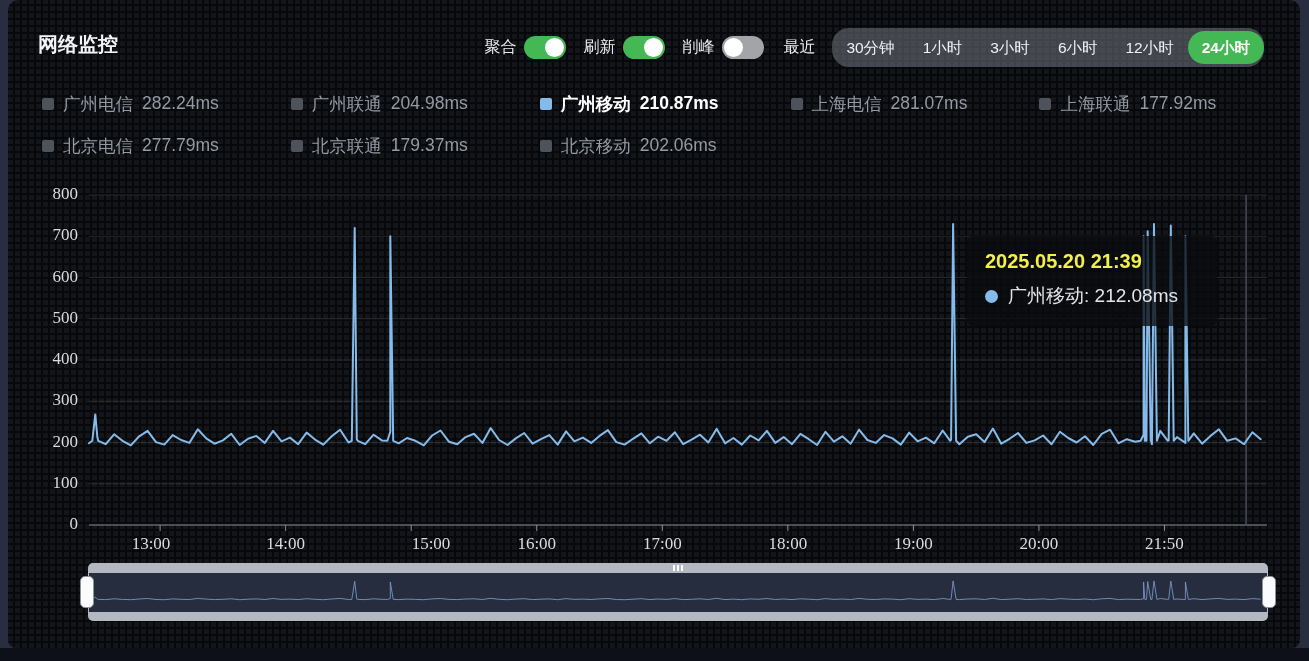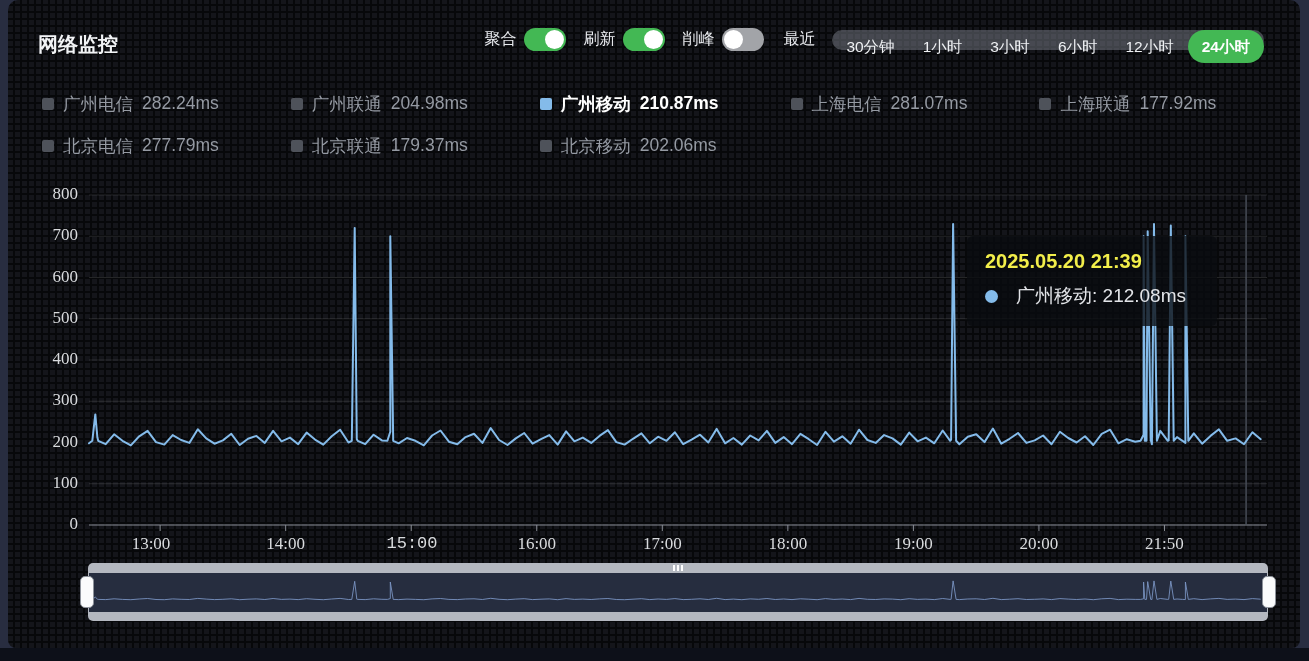--- a/index.html
+++ b/index.html
@@ -18,22 +18,22 @@
   .controls{position:absolute;top:28px;right:36px;display:flex;align-items:center;gap:17px;
     font-size:16px;color:#e8eaee;}
   .toggle{display:flex;align-items:center;gap:8px;}
   .switch{width:42px;height:23px;border-radius:12px;position:relative;}
   .switch.on{background:var(--accent_green,#43b854);}
   .switch.off{background:#a2a4a8;}
   .knob{position:absolute;top:2px;width:19px;height:19px;border-radius:50%;background:#fff;}
   .switch.on .knob{right:2px;}
   .switch.off .knob{left:2px;}
   .range-label{margin-left:2px;}
-  .seg{display:flex;align-items:flex-start;background:rgba(128,132,142,.48);
-    border-radius:17px;height:20px;}
+  .seg{display:flex;align-items:center;background:rgba(128,132,142,.48);
+    border-radius:17px;height:39px;}
   .seg-btn{padding:0 14px;height:33px;line-height:33px;font-size:15.5px;color:#eff1f4;
     border-radius:17px;white-space:nowrap;}
   .seg-btn.active{background:var(--accent_green,#43b854);color:#fff;font-weight:bold;}
 
   .legend{position:absolute;left:34px;top:90px;width:1240px;}
   .legend-row{display:flex;gap:72px;align-items:center;height:27px;margin-bottom:15px;
     font-size:17.5px;}
   .legend-item{display:flex;align-items:center;cursor:pointer;white-space:nowrap;}
   .lg-marker{width:12px;height:12px;border-radius:2px;background:#4e525a;flex:none;}
   .lg-name{color:#959aa3;margin-left:9px;}
@@ -45,21 +45,21 @@
   .ylab{position:absolute;left:10px;width:60px;text-align:right;font-size:17px;color:#d9dbde;
     font-family:"Liberation Serif",serif;}
   .xlab{position:absolute;top:534px;width:70px;text-align:center;font-size:17px;color:#d9dbde;
     font-family:"Liberation Serif",serif;}
 
   .tooltip{position:absolute;left:959px;top:236px;width:214px;height:62px;
     background:rgba(9,11,15,.78);border-radius:6px;padding:14px 18px;z-index:5;}
   .tt-date{font-size:20px;font-weight:bold;color:var(--tooltip_yellow,#f2ee4a);}
   .tt-row{display:flex;align-items:center;margin-top:10px;}
   .tt-dot{width:13px;height:13px;border-radius:50%;background:var(--line_blue,#7db8e8);flex:none;}
-  .tt-text{margin-left:18px;font-size:19px;color:#e2e4e8;}
+  .tt-text{margin-left:10px;font-size:19px;color:#e2e4e8;}
 
   .datazoom{position:absolute;left:80px;top:563px;width:1180px;height:58px;}
   .dz-top{height:10px;background:var(--slider_bar,#b4b8c0);border-radius:5px 5px 0 0;position:relative;}
   .dz-grip{position:absolute;left:50%;top:2px;transform:translateX(-50%);display:flex;gap:2px;}
   .dz-grip i{width:2px;height:6px;background:#ffffff;display:block;}
   .dz-mini{height:39px;background:#262d3f;border-left:1px solid var(--slider_bar,#b4b8c0);
     border-right:1px solid var(--slider_bar,#b4b8c0);position:relative;}
   .dz-mini svg{position:absolute;left:0;top:0;}
   .dz-bottom{height:9px;background:var(--slider_bar,#b4b8c0);border-radius:0 0 5px 5px;}
   .dz-handle{position:absolute;top:13px;width:14px;height:32px;background:#fafbfc;
@@ -159,21 +159,21 @@
       <div class="ylab" style="top: 390.25px;">300</div>
       <div class="ylab" style="top: 349px;">400</div>
       <div class="ylab" style="top: 307.75px;">500</div>
       <div class="ylab" style="top: 266.5px;">600</div>
       <div class="ylab" style="top: 225.25px;">700</div>
       <div class="ylab" style="top: 184px;">800</div>
     </div>
   <div>
       <div class="xlab" style="left: 108px;">13:00</div>
       <div class="xlab" style="left: 242.682px;">14:00</div>
-      <div class="xlab" style="left: 369px; font-family: Liberation Mono, monospace;">15:00</div>
+      <div class="xlab" style="left: 388px;">15:00</div>
       <div class="xlab" style="left: 493.766px;">16:00</div>
       <div class="xlab" style="left: 619.307px;">17:00</div>
       <div class="xlab" style="left: 744.849px;">18:00</div>
       <div class="xlab" style="left: 870.391px;">19:00</div>
       <div class="xlab" style="left: 995.933px;">20:00</div>
       <div class="xlab" style="left: 1121.47px;">21:50</div>
     </div>
 
   <svg class="chart-svg" viewBox="0 0 1180 346">
       <line x1="1" x2="1179" y1="335" y2="335" stroke="#888c94" stroke-width="1"></line>

